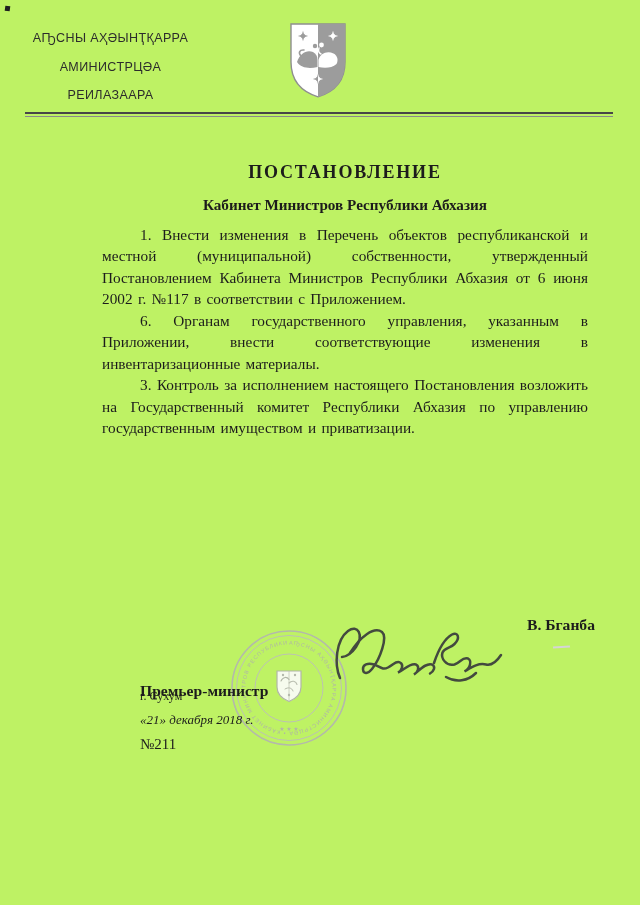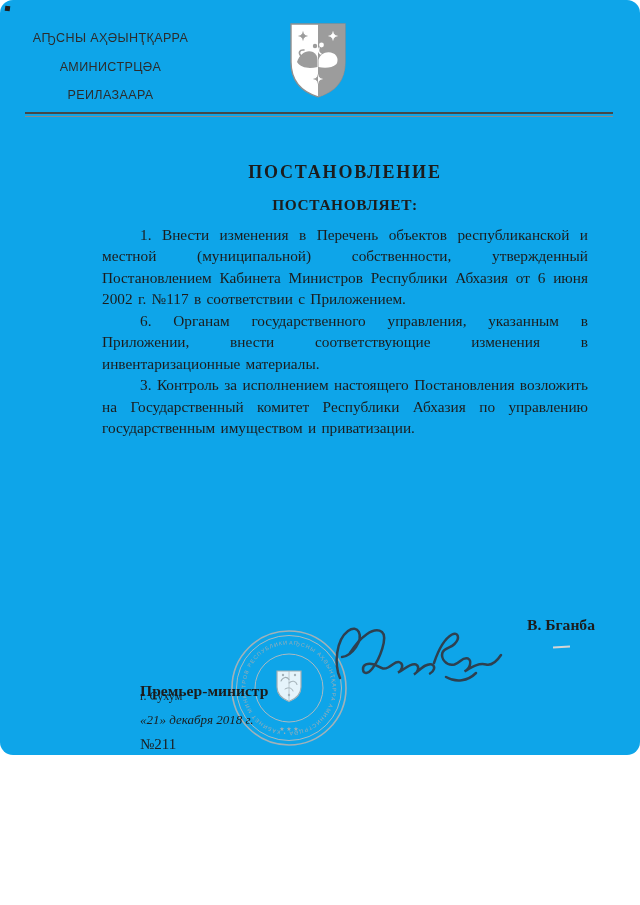--- a/index.html
+++ b/index.html
@@ -1,18 +1,18 @@
 <!DOCTYPE html>
 <html><head>
 <meta charset="utf-8">
 <style>
   html,body{margin:0;padding:0;background:#ffffff;}
   .page{
-    position:relative;width:640px;height:755px;background:#0ea5e9;
-    font-family:"Liberation Serif", serif;color:#1c1c1c;overflow:hidden;border-radius:13px;
+    position:relative;width:640px;height:905px;background:#bef264;
+    font-family:"Liberation Serif", serif;color:#1c1c1c;overflow:hidden;
   }
   .speck{position:absolute;left:5px;top:6px;width:5px;height:5px;background:#1f1f1f;transform:rotate(8deg);}
   
   .hdr-left{position:absolute;left:28px;top:24px;width:165px;text-align:center;
     font-family:"Liberation Sans", sans-serif;font-size:12.5px;line-height:28.5px;
     letter-spacing:.4px;color:#2c2c2c;white-space:pre-line;}
   .hdr-right{position:absolute;left:448px;top:24px;width:145px;text-align:center;
     font-family:"Liberation Sans", sans-serif;font-size:12.5px;line-height:28.5px;
     letter-spacing:.4px;color:#2c2c2c;white-space:pre-line;}
   .emblem{position:absolute;left:288px;top:22px;width:60px;height:77px;}
@@ -80,21 +80,21 @@
         <use href="#star8" transform="translate(30,57) rotate(45) scale(.6)"></use>
       </g>
     </svg>
   </div>
 
 
   <div class="rule"></div>
 
   <div class="content">
     <div class="title">ПОСТАНОВЛЕНИЕ</div>
-    <div class="resolves">ПОСТАНОВЛЯЕТ:</div>
+    <div class="authority">Кабинет Министров Республики Абхазия</div>
     <p class="para">1. Внести изменения в Перечень объектов республиканской и местной (муниципальной) собственности, утвержденный Постановлением Кабинета Министров Республики Абхазия от 6 июня 2002 г. №117 в соответствии с Приложением.</p>
     <p class="para">6. Органам государственного управления, указанным в Приложении, внести соответствующие изменения в инвентаризационные материалы.</p>
     <p class="para">3. Контроль за исполнением настоящего Постановления возложить на Государственный комитет Республики Абхазия по управлению государственным имуществом и приватизации.</p>
   </div>
 
   <div class="seal">
     <svg width="122" height="122" viewBox="0 0 122 122" xmlns="http://www.w3.org/2000/svg">
       <defs>
         <path id="sealRing" d="M61,17.5 A43.5,43.5 0 1 1 60.9,17.5"></path>
       </defs>

